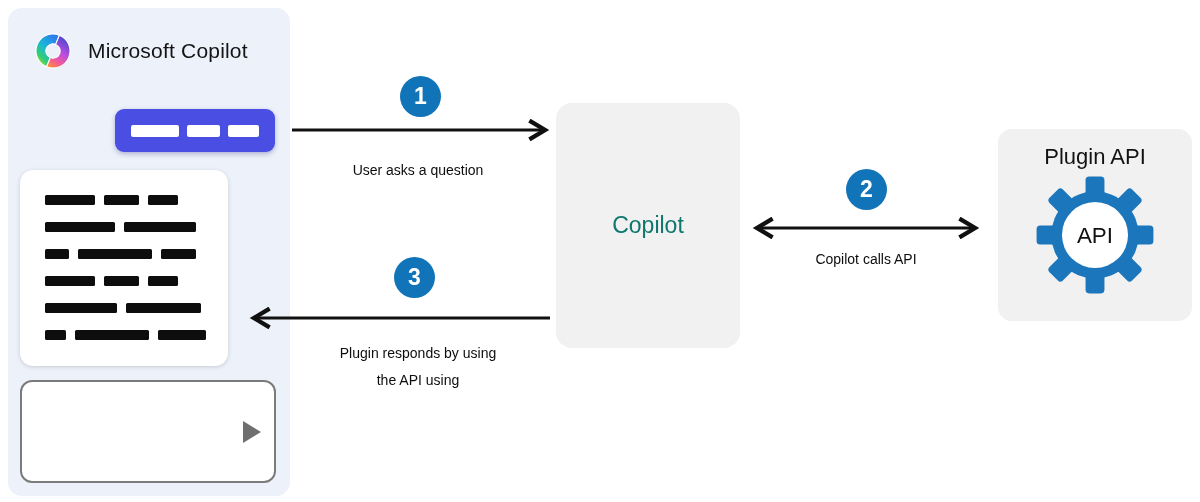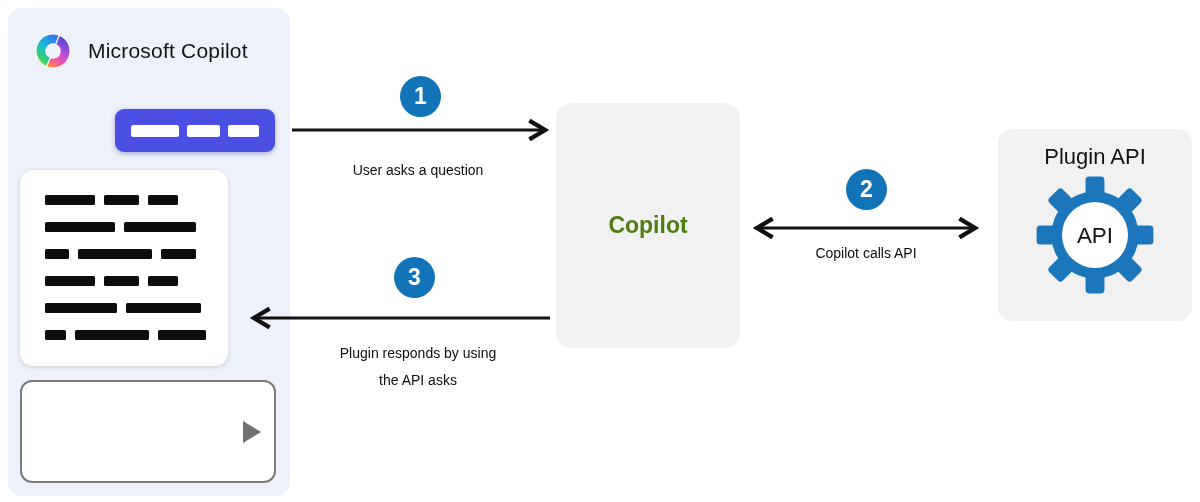--- a/index.html
+++ b/index.html
@@ -36,39 +36,39 @@
 
   .input-box{position:absolute;left:12px;top:372px;width:256px;height:103px;background:#fff;
     border:2px solid var(--input-border);border-radius:12px;}
   .send-triangle{position:absolute;right:13px;top:50%;margin-top:-11px;width:0;height:0;
     border-top:11px solid transparent;border-bottom:11px solid transparent;
     border-left:18px solid var(--send-triangle);}
 
   
   .copilot-node{position:absolute;left:556px;top:103px;width:184px;height:245px;
     background:var(--node-bg);border-radius:16px;display:flex;align-items:center;
-    justify-content:center;font-size:23px;color:#4d7c0f;font-weight:bold;}
+    justify-content:center;font-size:23px;color:#0f766e;}
   .plugin-node{position:absolute;left:998px;top:129px;width:194px;height:192px;
     background:var(--node-bg);border-radius:14px;display:flex;flex-direction:column;
     align-items:center;padding-top:15px;}
   .plugin-title{font-size:22px;color:#121212;margin-bottom:6px;}
   .gear-svg{color:var(--gear-blue);}
 
   
   .arrows{position:absolute;left:0;top:0;width:1200px;height:502px;pointer-events:none;}
   .arrows path.shaft{stroke:var(--arrow);stroke-width:3;fill:none;}
   .step-circle{position:absolute;width:41px;height:41px;border-radius:50%;
     background:var(--step-blue);color:#fff;display:flex;align-items:center;
     justify-content:center;font-size:23px;font-weight:bold;}
   .step-1{left:400px;top:76px;}
   .step-2{left:846px;top:169px;}
   .step-3{left:394px;top:257px;}
   .step-label{position:absolute;width:320px;text-align:center;font-size:14px;color:#0d0d0d;line-height:27px;}
   .label-1{left:258px;top:157px;}
-  .label-2{left:706px;top:240px;}
+  .label-2{left:706px;top:246px;}
   .label-3{left:258px;top:340px;}
 </style>
 </head>
 <body>
 
 <div class="stage">
 
   <div class="left-panel">
 
     <div class="panel-header">
@@ -150,21 +150,21 @@
 
   <div class="step-circle step-1">1</div>
   <div class="step-label label-1">User asks a question</div>
 
   <div class="step-circle step-2">2</div>
   <div class="step-label label-2">Copilot calls API</div>
 
   <div class="step-circle step-3">3</div>
   <div class="step-label label-3">
     <div>Plugin responds by using</div>
-    <div>the API asks</div>
+    <div>the API using</div>
   </div>
 
   <div class="copilot-node">
     <span>Copilot</span>
   </div>
 
   <div class="plugin-node">
     <div class="plugin-title">Plugin API</div>
     <svg class="gear-svg" viewBox="0 0 100 100" width="118" height="118" aria-hidden="true">
       <g fill="currentColor">

